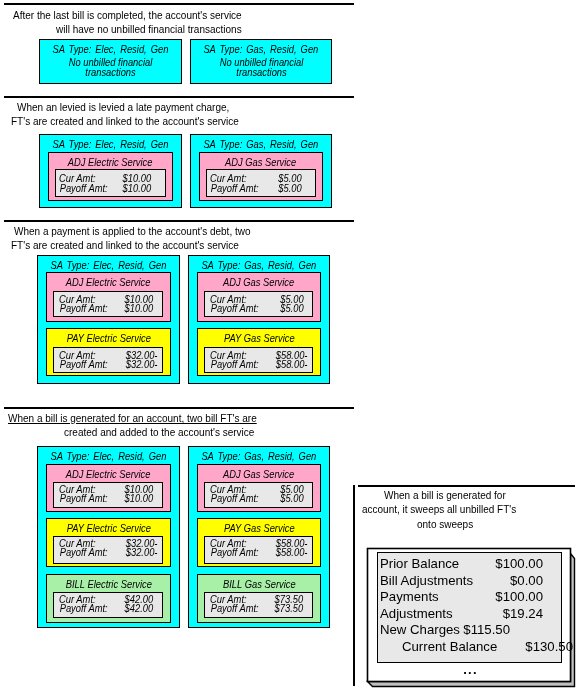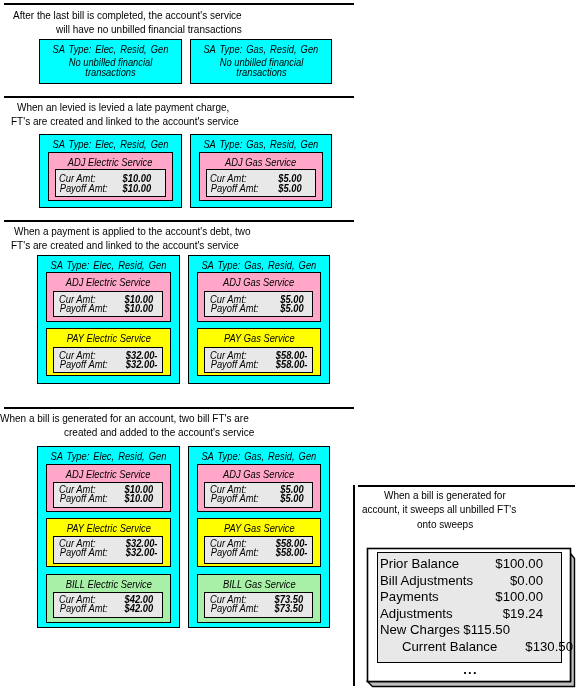--- a/index.html
+++ b/index.html
@@ -15,21 +15,21 @@
   .emptyft{position:absolute;text-align:center;font-style:italic;font-size:10.4px;
            line-height:10px;white-space:pre-line;}
   .ft{position:absolute;border:1.6px solid #000;box-sizing:border-box;}
   .fttitle{position:absolute;text-align:center;font-style:italic;
            font-size:10.4px;line-height:11px;}
   .amt{position:absolute;background:#E8E8E8;border:1.6px solid #000;box-sizing:border-box;}
   .arow{position:absolute;height:11px;font-style:italic;
         font-size:10.4px;line-height:11px;white-space:nowrap;}
   .arow>span>span{display:inline-block;transform:scaleX(0.9);}
   .albl{position:absolute;left:2px;}
-  .aval{position:absolute;right:5px;font-weight:bold;}
+  .aval{position:absolute;right:5px;}
   .billinner{position:absolute;background:#E8E8E8;border:1.6px solid #000;box-sizing:border-box;}
   .brow{position:absolute;height:17px;font-size:13.2px;line-height:17px;white-space:nowrap;}
   .blbl{position:absolute;left:3px;}
   .bval{position:absolute;right:19px;}
   .bdots{position:absolute;text-align:center;font-size:13px;font-weight:bold;line-height:13px;letter-spacing:1.2px;}
 </style>
 </head>
 <body>
 
 <div id="root">
@@ -118,21 +118,21 @@
     <div class="amt" style="left:204px;top:347px;width:109px;height:26px;"></div>
     <div class="arow" style="left:204px;top:350px;width:109px;">
       <span class="albl" style="left:4px;"><span>Cur Amt:</span></span>
       <span class="aval" style="right:4px;"><span>$58.00-</span></span>
     </div>
     <div class="arow" style="left:204px;top:359px;width:109px;">
       <span class="albl" style="left:4px;"><span>Payoff Amt:</span></span>
       <span class="aval" style="right:4px;"><span>$58.00-</span></span>
     </div>
     <div class="rule" style="top:407px;left:4px;width:350px;"></div>
-    <div class="hdline" style="top:412px;left:0;">When a bill is generated for an account, two bill FT's are</div>
+    <div class="hdline" style="top:412px;left:8px;text-decoration:underline;">When a bill is generated for an account, two bill FT's are</div>
     <div class="hdline" style="top:426px;left:64px;">created and added to the account's service</div>
     <div class="sabox" style="left:37px;top:446px;width:143px;height:182px;"></div>
     <div class="satype" style="left:37px;top:451px;width:143px;"><span>SA Type:  Elec, Resid, Gen</span></div>
     <div class="ft" style="left:46px;top:464px;width:125px;height:48px;background:#FFA6C9;"></div>
     <div class="fttitle" style="left:46px;top:469px;width:125px;"><span>ADJ Electric Service</span></div>
     <div class="amt" style="left:53px;top:482px;width:110px;height:26px;"></div>
     <div class="arow" style="left:53px;top:484px;width:110px;">
       <span class="albl" style="left:4px;"><span>Cur Amt:</span></span>
       <span class="aval" style="right:8px;"><span>$10.00</span></span>
     </div>

